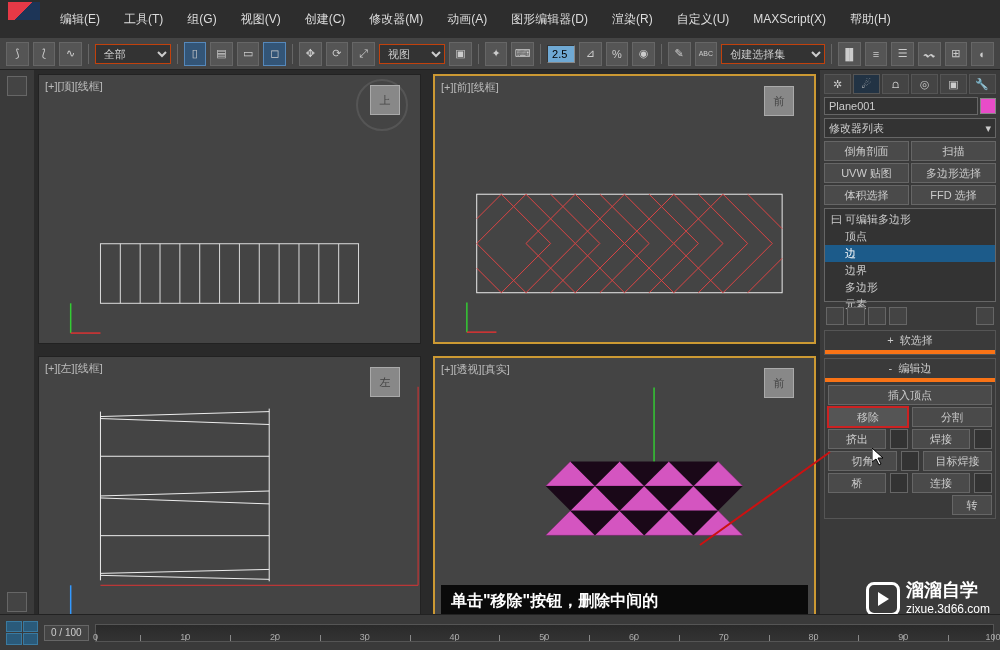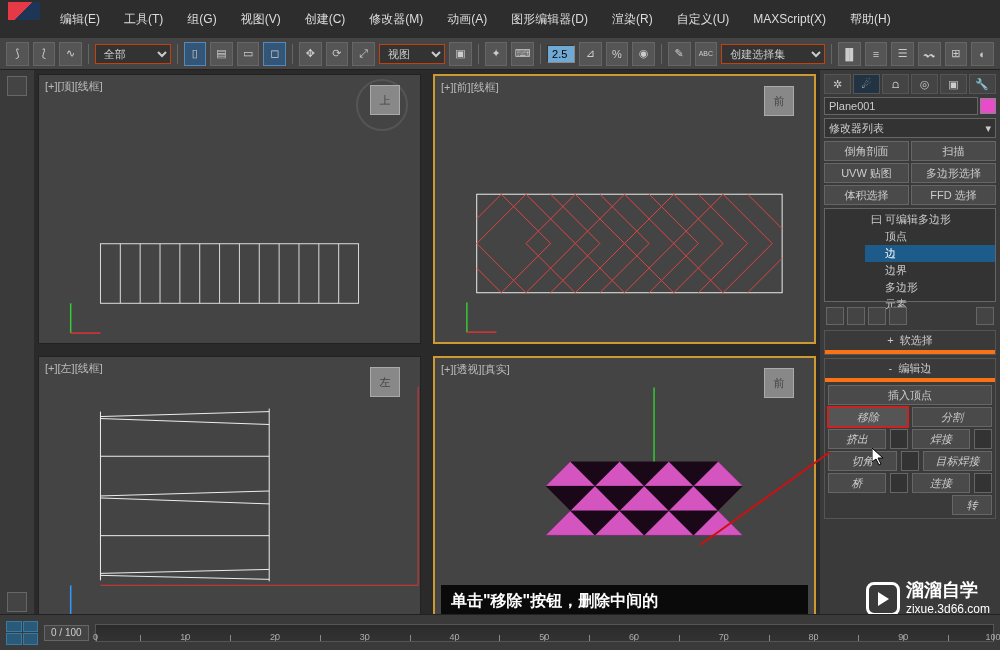--- a/index.html
+++ b/index.html
@@ -36,29 +36,29 @@
 .rp-tab { flex: 1; height: 20px; background: #444; border: 1px solid #555; display: flex; align-items: center; justify-content: center; font-size: 11px; }
 .rp-tab.active { background: #223344; }
 .rp-name-row { display:flex; gap:2px; align-items:center; }
 .rp-name { background: #333; border: 1px solid #666; height: 18px; padding: 0 4px; color: #ccc; font-size: 11px; flex:1; }
 .rp-swatch { width: 16px; height: 16px; background: #e84cc8; border:1px solid #888; }
 .rp-dropdown { background: #333; border: 1px solid #666; height: 20px; padding: 0 4px; color: #ccc; font-size: 11px; display: flex; align-items: center; justify-content: space-between; }
 .rp-btn-grid { display: grid; grid-template-columns: 1fr 1fr; gap: 2px; }
 .rp-btn { background: #4a4a4a; border: 1px solid #666; height: 20px; font-size: 11px; color: #ccc; display: flex; align-items: center; justify-content: center; }
 .rp-btn.highlighted { background: #555; outline: 2px solid #cc2222; outline-offset: -1px; }
 .rp-list { background: #333; border: 1px solid #666; height: 94px; padding: 2px 0; font-size: 11px; }
-.rp-list .li { padding: 1px 20px; color: #ccc; margin-left: 40px; }
+.rp-list .li { padding: 1px 20px; color: #ccc; }
 .rp-list .li.hdr { padding-left: 6px; }
 .rp-list .li.sel { background: #1c5b8a; color: #fff; }
 .rp-iconrow { display: flex; gap: 3px; justify-content: flex-start; padding: 2px; }
 .rp-iconrow .ic { width: 18px; height: 18px; border: 1px solid #666; background: #444; }
 .rp-section { border: 1px solid #555; background: #3a3a3a; }
 .rp-section-header { background: #3a3a3a; font-size: 11px; text-align: center; padding: 2px; border-bottom: 4px solid #f97316; }
 .rp-section-body { padding: 3px; display: flex; flex-direction: column; gap: 2px; }
-.rp-row2 { display: flex; gap: 4px; font-style: italic; }
+.rp-row2 { display: flex; gap: 4px; }
 .rp-row2 .rp-btn { flex: 1; }
 .rp-row2 .minibox { width: 18px; height: 20px; background: #333; border: 1px solid #666; }
 
 
 .bottom { position: absolute; bottom: 0; left: 0; right: 0; height: 36px; background: #3a3a3a; border-top: 1px solid #222; display: flex; align-items: center; padding: 0 6px; gap: 6px; }
 .btm-grid { width: 32px; height: 24px; display: grid; grid-template-columns: 1fr 1fr; grid-template-rows: 1fr 1fr; gap: 1px; }
 .btm-grid div { background: #2a5a7a; border:1px solid #3a7aa0; }
 .timeline { flex: 1; height: 18px; background: linear-gradient(#2a2a2a,#333); border: 1px solid #555; position: relative; }
 .timeline .tick { position: absolute; bottom: 0; width: 1px; height: 6px; background: #888; }
 .timeline .tlabel { position: absolute; bottom: -1px; font-size: 9px; color: #aaa; transform: translateX(-50%); }

